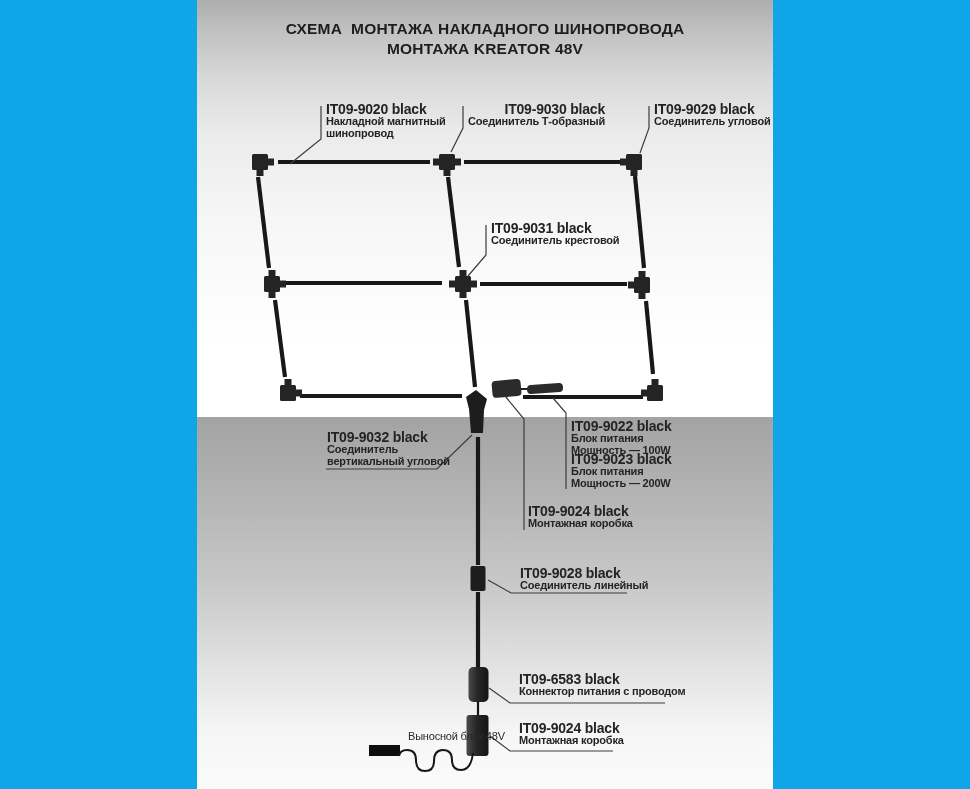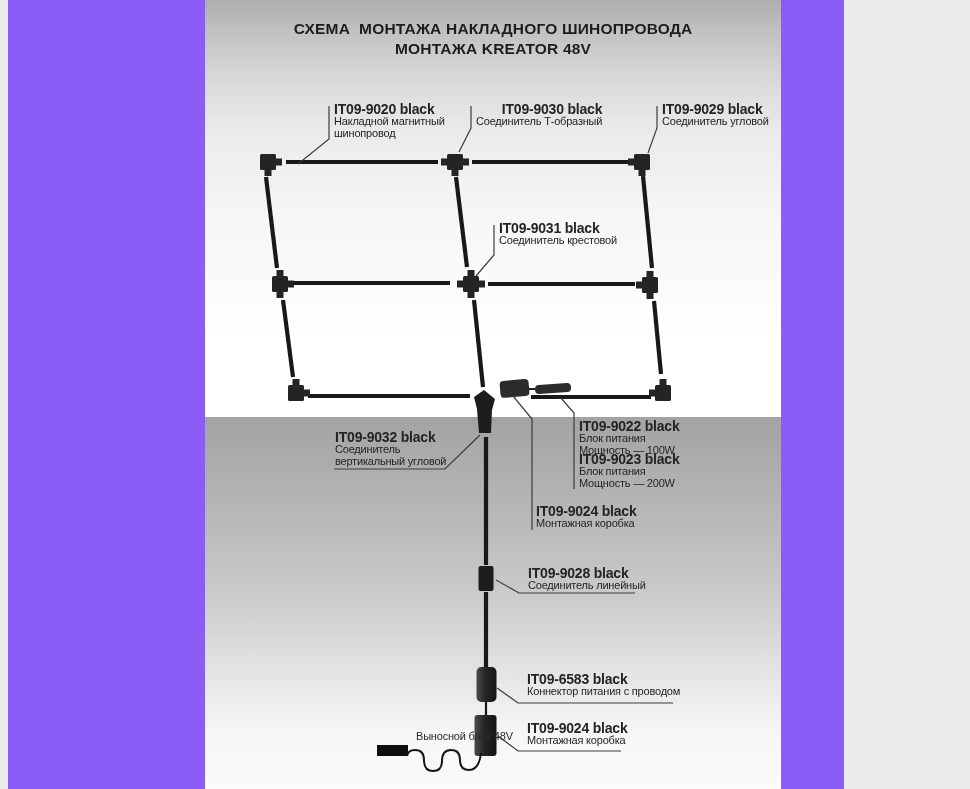--- a/index.html
+++ b/index.html
@@ -1,29 +1,29 @@
 <!DOCTYPE html>
 <html><head>
 <meta charset="utf-8">
 <style>
   html,body{margin:0;padding:0;}
   body{font-family:"Liberation Sans",sans-serif;background:#ebebeb;}
-  .stage{position:relative;width:836px;height:789px;background:#8b5cf6;overflow:hidden;margin-left:8px;}
+  .stage{position:relative;width:970px;height:789px;background:#0ea5e9;overflow:hidden;}
   .photo{position:absolute;left:197px;top:0;width:576px;height:789px;}
   .photo-top{position:absolute;left:0;top:0;width:576px;height:417px;
     background:linear-gradient(to bottom,#aeaeae 0%,#c2c2c2 8%,#d9d9d9 19%,#ebebeb 32%,#f6f6f6 52%,#ffffff 82%,#ffffff 100%);}
   .photo-bottom{position:absolute;left:0;top:417px;width:576px;height:372px;
     background:linear-gradient(to bottom,#a3a3a3 0%,#b4b4b4 22%,#c8c8c8 45%,#e3e3e3 68%,#f6f6f6 85%,#fbfbfb 100%);}
   svg.canvas{position:absolute;left:0;top:0;}
   .title{position:absolute;left:197px;top:19px;width:576px;text-align:center;
     font-size:15.5px;font-weight:bold;color:#1d1d1d;line-height:1.32;letter-spacing:0.2px;}
   .title span{display:block;white-space:pre-wrap;}
   .lbl{position:absolute;color:#242424;}
   .lbl .code{display:block;font-size:14px;font-weight:bold;letter-spacing:-0.2px;line-height:1.02;}
-  .lbl .desc{display:block;font-size:11px;letter-spacing:-0.2px;line-height:1.04;white-space:pre-line;}
+  .lbl .desc{display:block;font-size:11px;letter-spacing:-0.2px;line-height:1.04;white-space:pre-line;font-weight:bold;}
   .plain{position:absolute;font-size:11px;color:#2a2a2a;letter-spacing:-0.2px;}
 </style>
 </head>
 <body>
 
 <div class="stage">
 
   <div class="photo">
     <div class="photo-top"></div>
     <div class="photo-bottom"></div>

